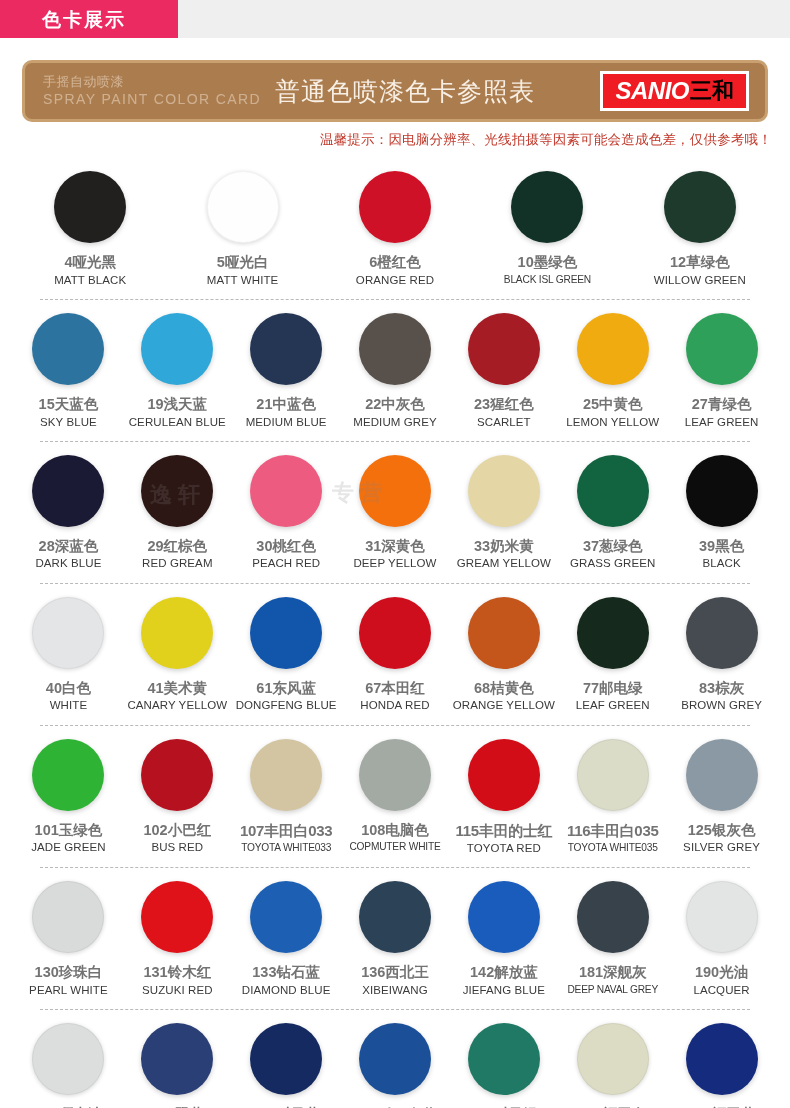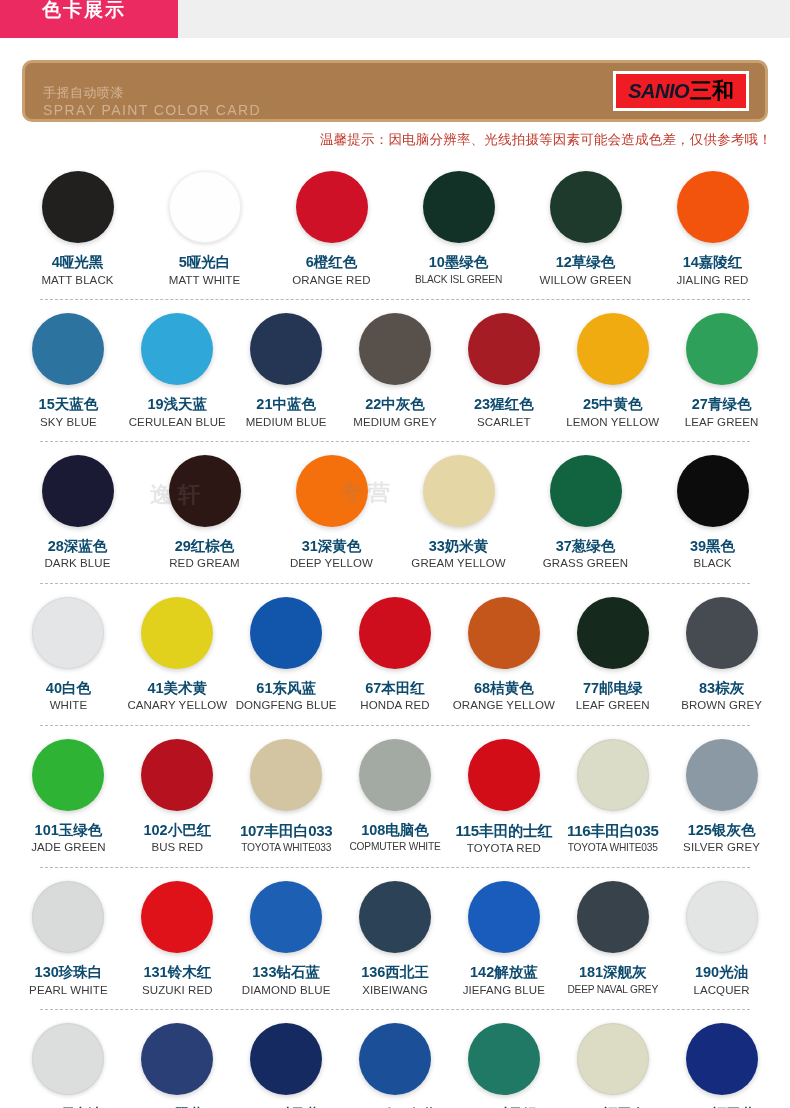--- a/index.html
+++ b/index.html
@@ -27,21 +27,21 @@
     border-bottom: 1px solid #e4e4e4;
   }
   .topbar-tab {
     position: absolute;
     left: 0;
     top: 0;
     height: 38px;
     width: 178px;
     background: #ec2a62;
     display: flex;
-    align-items: flex-start;
+    align-items: center;
     justify-content: center;
     padding-right: 18px;
   }
   .topbar-tab .tab-label {
     color: #ffffff;
     font-size: 19px;
     font-weight: bold;
     letter-spacing: 2px;
     line-height: 1;
     padding-left: 8px;
@@ -70,21 +70,21 @@
     width: 790px;
     padding: 22px 22px 0 22px;
   }
   .banner {
     position: relative;
     height: 62px;
     border-radius: 10px;
     background: #ab7c4e;
     border: 3px solid #c9a171;
     display: flex;
-    align-items: flex-end;
+    align-items: center;
     padding: 0 14px 0 18px;
     overflow: hidden;
   }
   .banner-sub {
     display: flex;
     flex-direction: column;
     justify-content: center;
     margin-right: 14px;
     opacity: 0.55;
   }
@@ -114,22 +114,22 @@
     top: 50%;
     transform: translateY(-50%);
     background: #ef1c23;
     border: 3px solid #ffffff;
     padding: 3px 12px;
     display: flex;
     align-items: center;
     height: 40px;
   }
   .logo-text {
-    color: #0f172a;
-    font-size: 20px;
+    color: #ffffff;
+    font-size: 24px;
     font-weight: bold;
     font-style: italic;
     letter-spacing: -0.5px;
     line-height: 1;
     white-space: nowrap;
   }
   .logo-cn {
     color: #000000;
     font-size: 22px;
     font-weight: bold;
@@ -176,21 +176,21 @@
     border-radius: 50%;
     box-shadow: 0 2px 5px rgba(0,0,0,0.18);
   }
   .dot.light {
     box-shadow: 0 1px 4px rgba(0,0,0,0.16), inset 0 0 0 1px rgba(0,0,0,0.05);
   }
   .name-cn {
     margin-top: 11px;
     font-size: 14.5px;
     font-weight: bold;
-    color: #0c4a6e;
+    color: #737373;
     white-space: nowrap;
     line-height: 1.15;
   }
   .name-en {
     margin-top: 3px;
     font-size: 11.5px;
     color: #3a3a3a;
     white-space: nowrap;
     line-height: 1.15;
     letter-spacing: 0.1px;
@@ -218,20 +218,21 @@
     <span class="tab-label">色卡展示</span>
   </div>
 </div>
 
 <div class="banner-wrap">
   <div class="banner">
     <div class="banner-sub">
       <span class="cn">手摇自动喷漆</span>
       <span class="en">SPRAY  PAINT  COLOR  CARD</span>
     </div>
+    <div class="banner-title">普通色喷漆色卡参照表</div>
     <div class="logo">
       <span class="logo-text">SANIO</span>
       <span class="logo-cn">三和</span>
     </div>
   </div>
 </div>
 
 <div class="notice">温馨提示：因电脑分辨率、光线拍摄等因素可能会造成色差，仅供参考哦！</div>
 
 <div class="grid" id="swatch-grid">
@@ -254,25 +255,20 @@
       <div class="cell">
         <div class="dot" style="background: rgb(18, 50, 40);"></div>
         <div class="name-cn">10墨绿色</div>
         <div class="name-en tight">BLACK ISL GREEN</div>
       </div>
       <div class="cell">
         <div class="dot" style="background: rgb(29, 58, 44);"></div>
         <div class="name-cn">12草绿色</div>
         <div class="name-en">WILLOW GREEN</div>
       </div>
-      <div class="cell">
-        <div class="dot" style="background: rgb(242, 84, 13);"></div>
-        <div class="name-cn">14嘉陵红</div>
-        <div class="name-en">JIALING RED</div>
-      </div>
     </div>
     <div class="row">
       <div class="cell">
         <div class="dot" style="background: rgb(44, 115, 160);"></div>
         <div class="name-cn">15天蓝色</div>
         <div class="name-en">SKY  BLUE</div>
       </div>
       <div class="cell">
         <div class="dot" style="background: rgb(47, 167, 216);"></div>
         <div class="name-cn">19浅天蓝</div>
@@ -309,20 +305,25 @@
         <div class="dot" style="background: rgb(27, 26, 53);"></div>
         <div class="name-cn">28深蓝色</div>
         <div class="name-en">DARK BLUE</div>
       </div>
       <div class="cell">
         <div class="dot" style="background: rgb(45, 23, 20);"></div>
         <div class="name-cn">29红棕色</div>
         <div class="name-en">RED GREAM</div>
       </div>
       <div class="cell">
+        <div class="dot" style="background: rgb(237, 91, 128);"></div>
+        <div class="name-cn">30桃红色</div>
+        <div class="name-en">PEACH RED</div>
+      </div>
+      <div class="cell">
         <div class="dot" style="background: rgb(244, 112, 13);"></div>
         <div class="name-cn">31深黄色</div>
         <div class="name-en">DEEP YELLOW</div>
       </div>
       <div class="cell">
         <div class="dot" style="background: rgb(229, 214, 166);"></div>
         <div class="name-cn">33奶米黄</div>
         <div class="name-en">GREAM YELLOW</div>
       </div>
       <div class="cell">
@@ -473,13 +474,13 @@
         <div class="name-cn">222福田白</div>
       </div>
       <div class="cell">
         <div class="dot" style="background: rgb(20, 43, 126);"></div>
         <div class="name-cn">223福田蓝</div>
       </div>
     </div>
   </div>
 
 <div class="watermark" style="left: 150px; top: 480px;">逸轩</div>
-<div class="watermark" style="left: 340px; top: 478px;">专营</div>
+<div class="watermark" style="left: 332px; top: 478px;">专营</div>
 
 </body></html>

